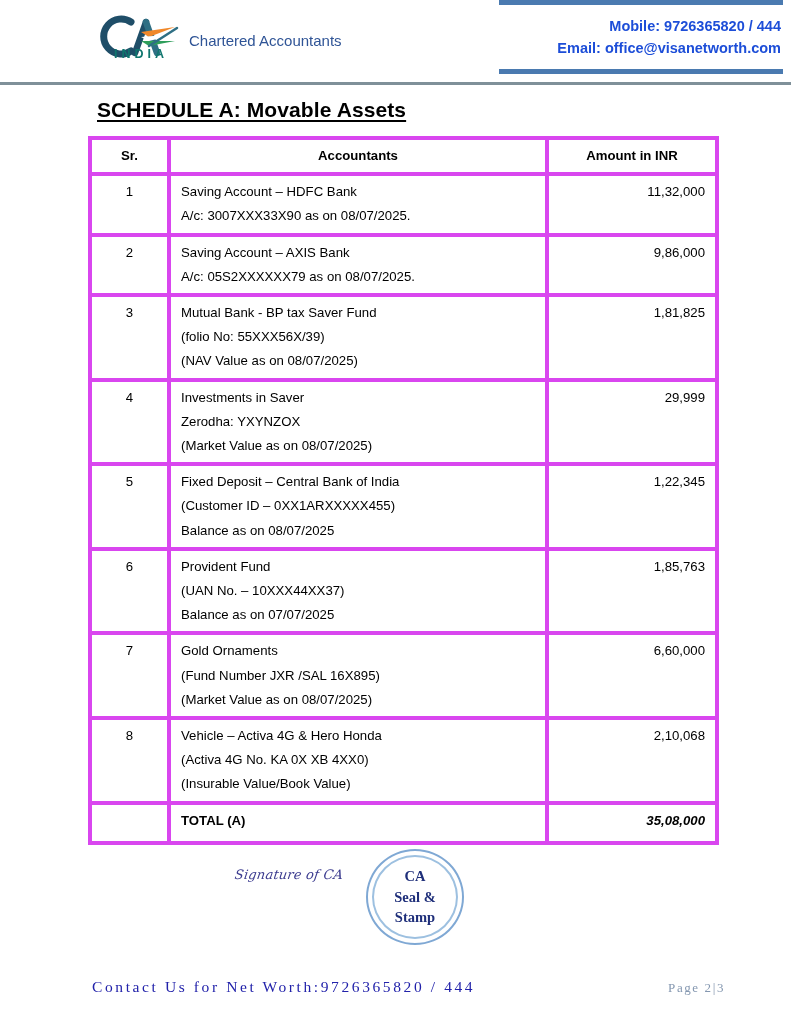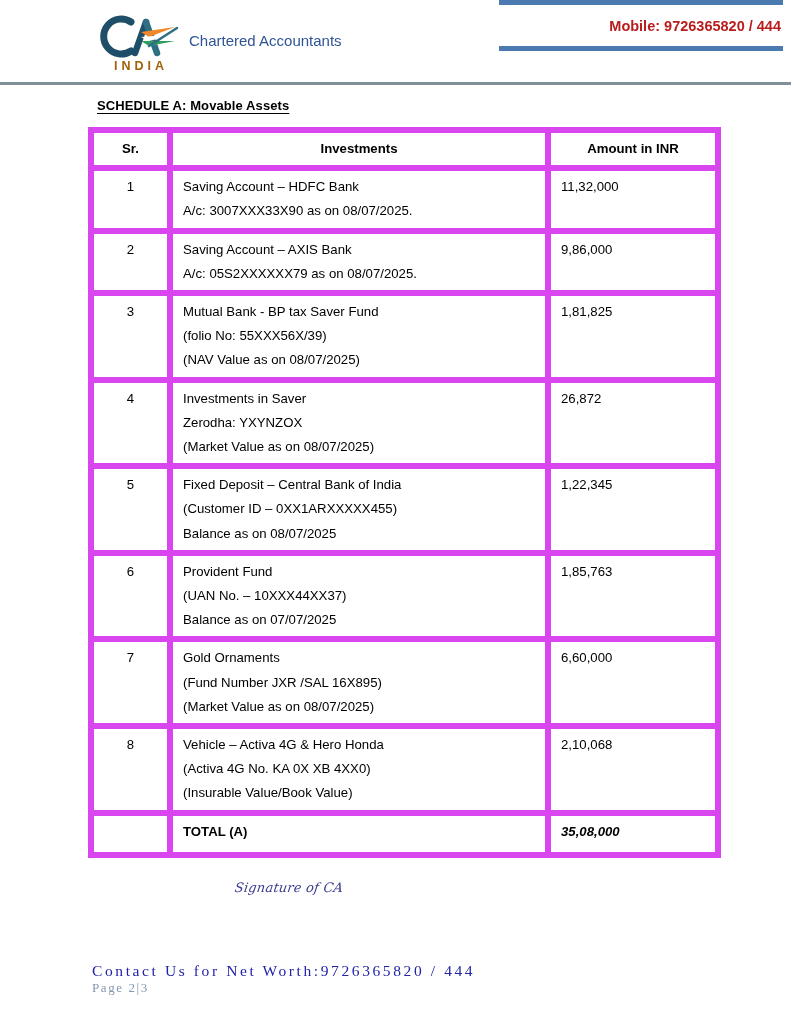--- a/index.html
+++ b/index.html
@@ -40,28 +40,28 @@
 
   .logo-mark {
     width: 86px;
     height: 68px;
     position: relative;
     flex-shrink: 0;
   }
 
   .logo-india {
     position: absolute;
-    bottom: 1px;
+    bottom: 13px;
     left: 6px;
     width: 76px;
     text-align: center;
     font-size: 12.5px;
     font-weight: 700;
     letter-spacing: 4px;
-    color: #a16207;
+    color: #0f766e;
     font-family: "Liberation Sans", sans-serif;
   }
 
   .firm-names { margin-left: 6px; }
 
   .firm-name {
     font-size: 21px;
     font-weight: 700;
     color: #1f3864;
     line-height: 1.22;
@@ -88,48 +88,48 @@
     height: 5px;
     background: #4a7ab0;
     width: 100%;
   }
   .contact-bar.top { margin-bottom: 10px; }
   .contact-bar.bottom { margin-top: 9px; }
 
   .contact-line {
     font-size: 14.5px;
     font-weight: 700;
-    color: #b91c1c;
+    color: #1d4ed8;
     line-height: 1.55;
     padding-right: 2px;
     white-space: nowrap;
   }
 
   
   .schedule-title {
     margin: 14px 0 0 97px;
-    font-size: 13px;
+    font-size: 21px;
     font-weight: 700;
     color: #000;
     text-decoration: underline;
     text-underline-offset: 3px;
     letter-spacing: 0.1px;
   }
 
   
   .table-wrap { margin: 14px 0 0 88px; width: 627px; }
 
   table.schedule {
     border-collapse: collapse;
     width: 627px;
     table-layout: fixed;
   }
 
   table.schedule td, table.schedule th {
-    border: 6px solid #d946ef;
+    border: 4px solid #d946ef;
     vertical-align: top;
     padding: 9px 10px 10px 10px;
     font-size: 13.2px;
     line-height: 1.0;
     color: #000;
   }
 
   col.c-sr { width: 79px; }
   col.c-part { width: 378px; }
   col.c-amt { width: 170px; }
@@ -150,21 +150,21 @@
   }
 
   td.part .line {
     display: block;
     margin-bottom: 11px;
     white-space: nowrap;
   }
   td.part .line:last-child { margin-bottom: 0; }
 
   td.amt {
-    text-align: left;
+    text-align: right;
     padding-top: 10px;
     padding-right: 11px;
     font-size: 13.2px;
   }
 
   tr.total td { padding-bottom: 14px; }
   tr.total td.part .line { font-weight: 700; margin-bottom: 0; }
   tr.total td.amt { font-weight: 700; font-style: italic; }
 
   
@@ -223,21 +223,20 @@
   .footer {
     position: absolute;
     left: 0;
     bottom: 28px;
     width: 791px;
     padding: 0 66px 0 92px;
     display: flex;
     align-items: baseline;
     justify-content: space-between;
     font-family: "Liberation Serif", serif;
-    flex-direction: column;
   }
 
   .footer-contact {
     font-size: 15.5px;
     color: #2222aa;
     letter-spacing: 2.6px;
     white-space: nowrap;
   }
 
   .footer-page {
@@ -275,39 +274,40 @@
     </div>
 
     <div class="firm-names">
       <div class="firm-sub">Chartered Accountants</div>
     </div>
   </div>
 
   <div class="contact-block">
     <div class="contact-bar top"></div>
     <div class="contact-line">Mobile: 9726365820 / 444</div>
+    <div class="contact-line">Email: office@visanetworth.com</div>
     <div class="contact-bar bottom"></div>
   </div>
 
   <div class="header-rule"></div>
 </div>
 
 <div class="schedule-title">SCHEDULE A: Movable Assets</div>
 
 <div class="table-wrap">
   <table class="schedule">
     <colgroup>
       <col class="c-sr">
         <col class="c-part">
         <col class="c-amt">
     </colgroup>
     <thead>
       <tr>
         <th>Sr.</th>
-        <th>Investments</th>
+        <th>Accountants</th>
         <th>Amount in INR</th>
       </tr>
     </thead>
     <tbody id="table-body">
         <tr>
           <td class="sr">1</td>
           <td class="part">
             <span class="line">Saving Account – HDFC Bank</span>
             <span class="line">A/c: 3007XXX33X90 as on 08/07/2025.</span>
           </td>
@@ -330,21 +330,21 @@
           </td>
           <td class="amt">1,81,825</td>
         </tr>
         <tr>
           <td class="sr">4</td>
           <td class="part">
             <span class="line">Investments in Saver</span>
             <span class="line">Zerodha: YXYNZOX</span>
             <span class="line">(Market Value as on 08/07/2025)</span>
           </td>
-          <td class="amt">26,872</td>
+          <td class="amt">29,999</td>
         </tr>
         <tr>
           <td class="sr">5</td>
           <td class="part">
             <span class="line">Fixed Deposit – Central Bank of India</span>
             <span class="line">(Customer ID – 0XX1ARXXXXX455)</span>
             <span class="line">Balance as on 08/07/2025</span>
           </td>
           <td class="amt">1,22,345</td>
         </tr>
@@ -382,18 +382,25 @@
           </td>
           <td class="amt">35,08,000</td>
         </tr>
       </tbody>
   </table>
 </div>
 
 <div class="sig-row">
   <div class="signature-text">Signature of CA</div>
 
+  <div class="seal">
+    <div class="seal-inner">
+      <div class="seal-line">CA</div>
+      <div class="seal-line">Seal &amp;</div>
+      <div class="seal-line">Stamp</div>
+    </div>
+  </div>
 </div>
 
 <div class="footer">
   <div class="footer-contact">Contact Us for Net Worth:9726365820 / 444</div>
   <div class="footer-page">Page 2|3</div>
 </div>
 
 </body></html>

